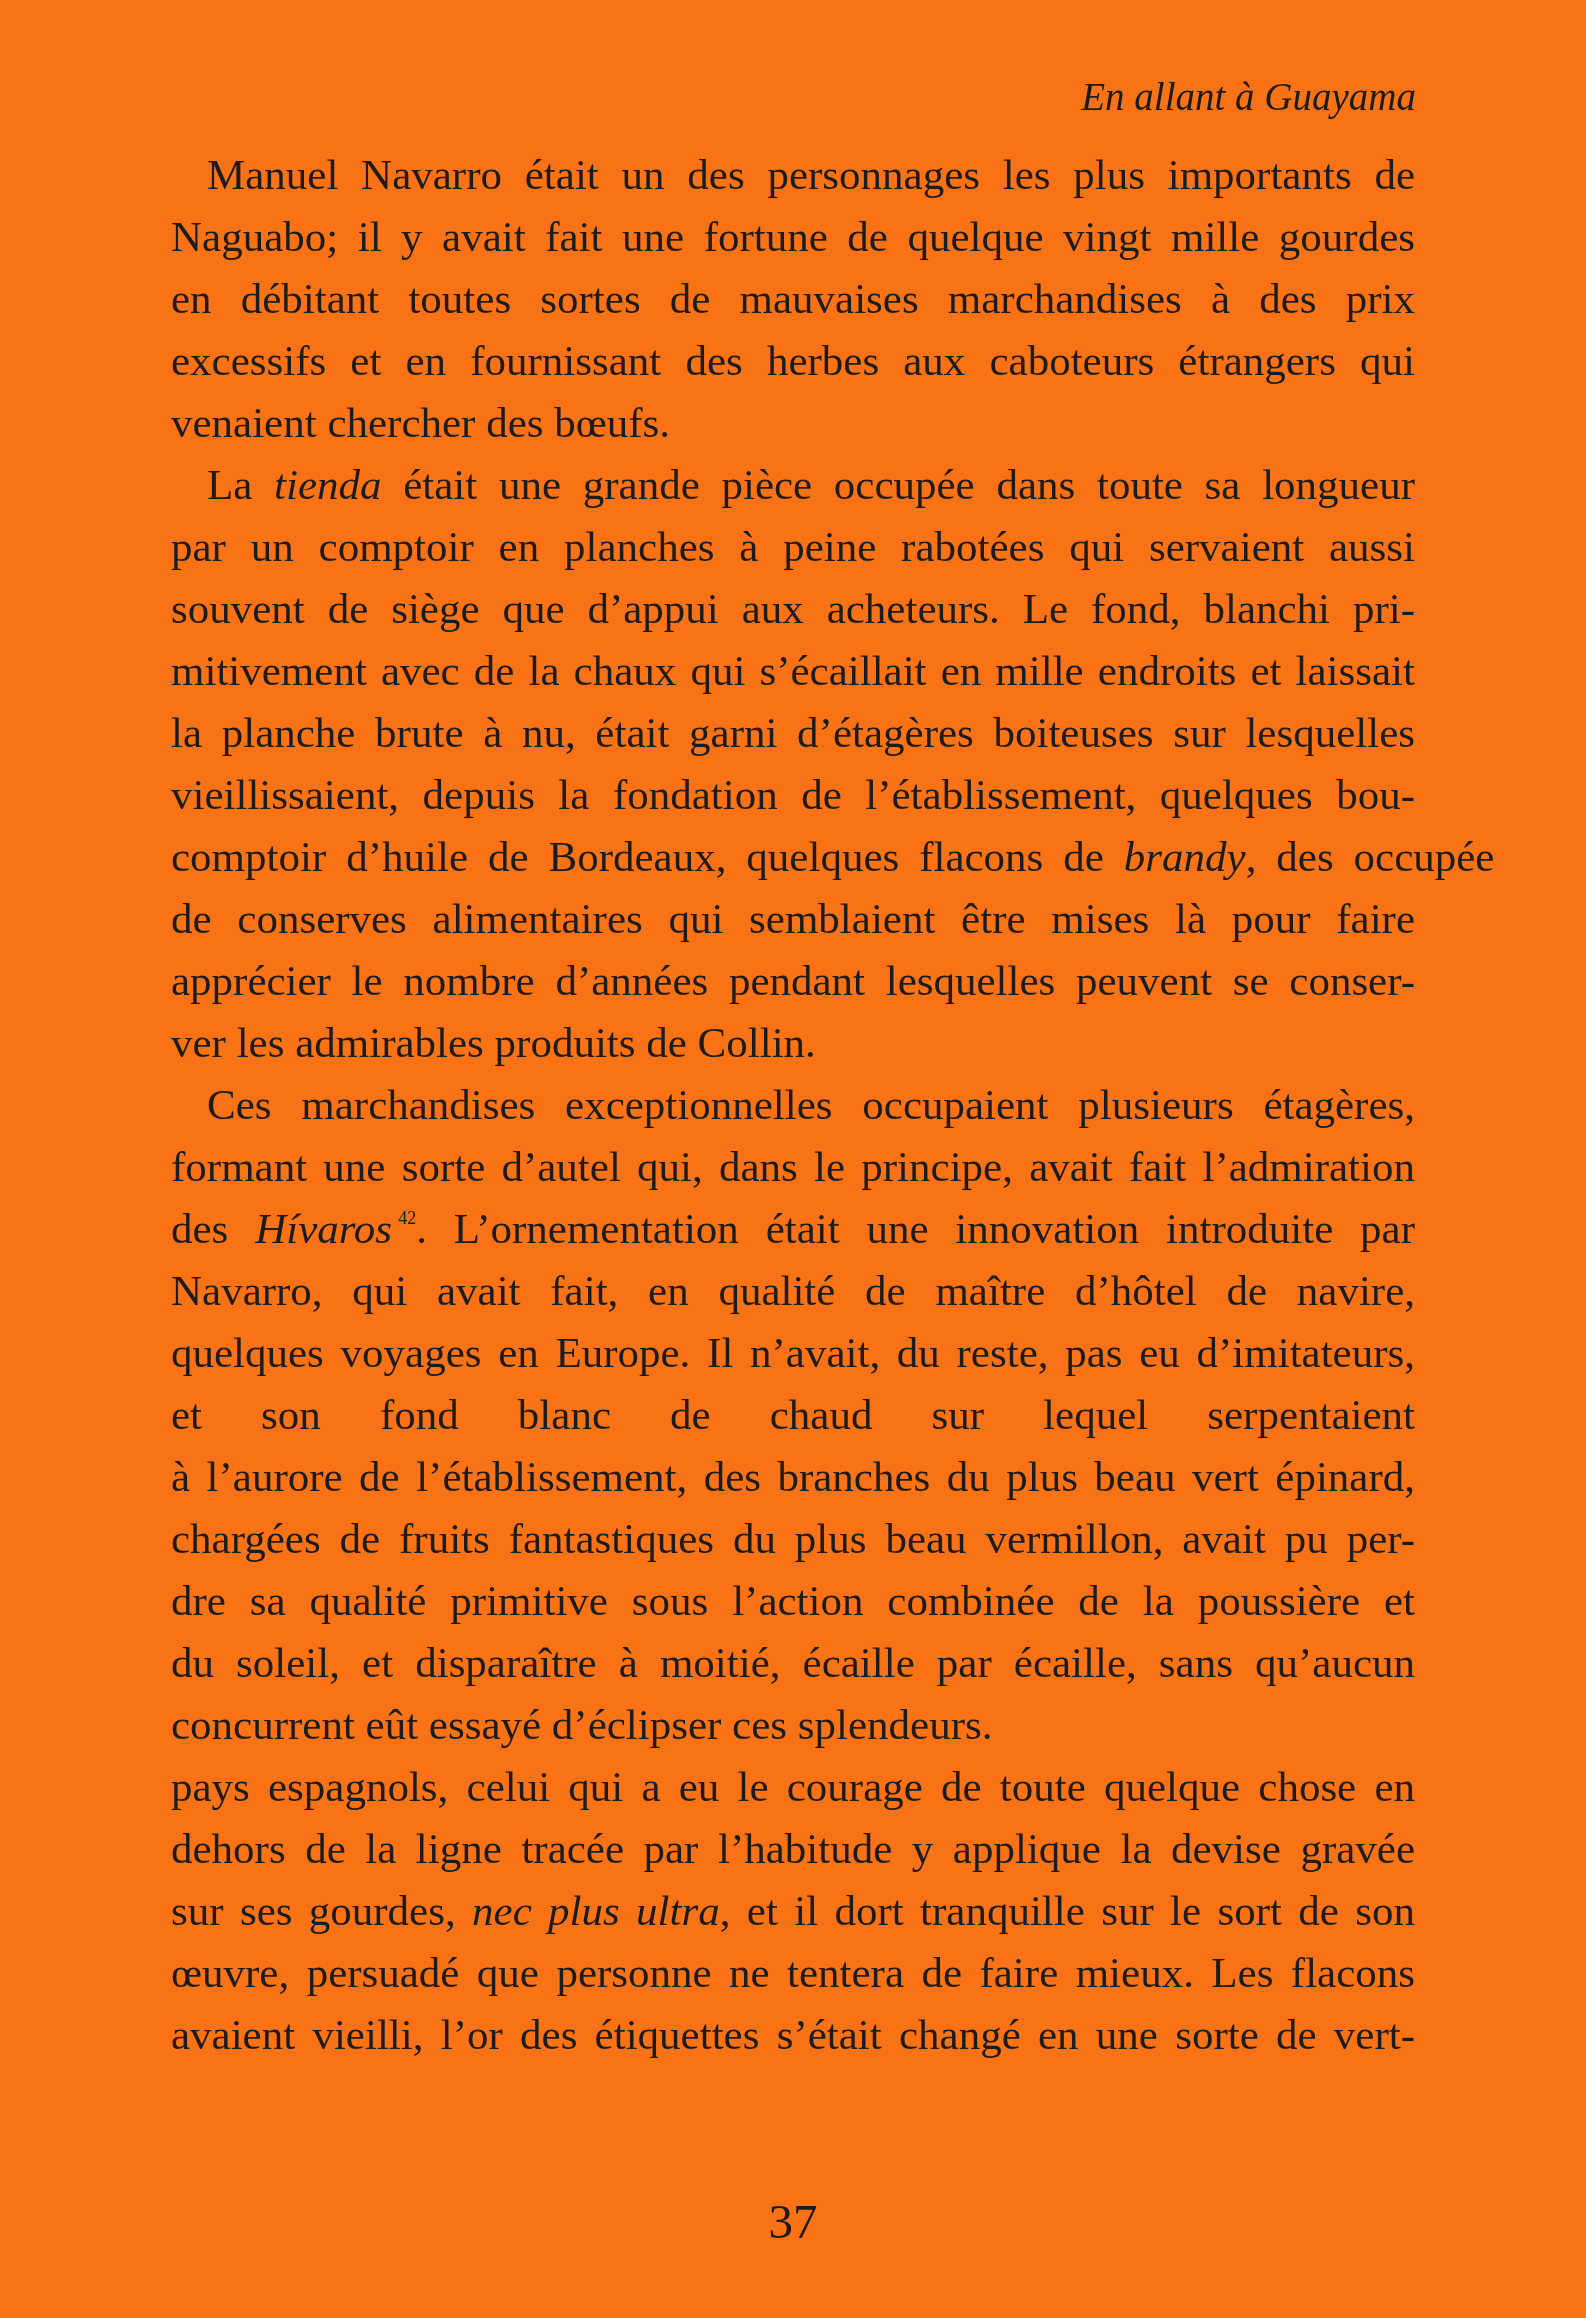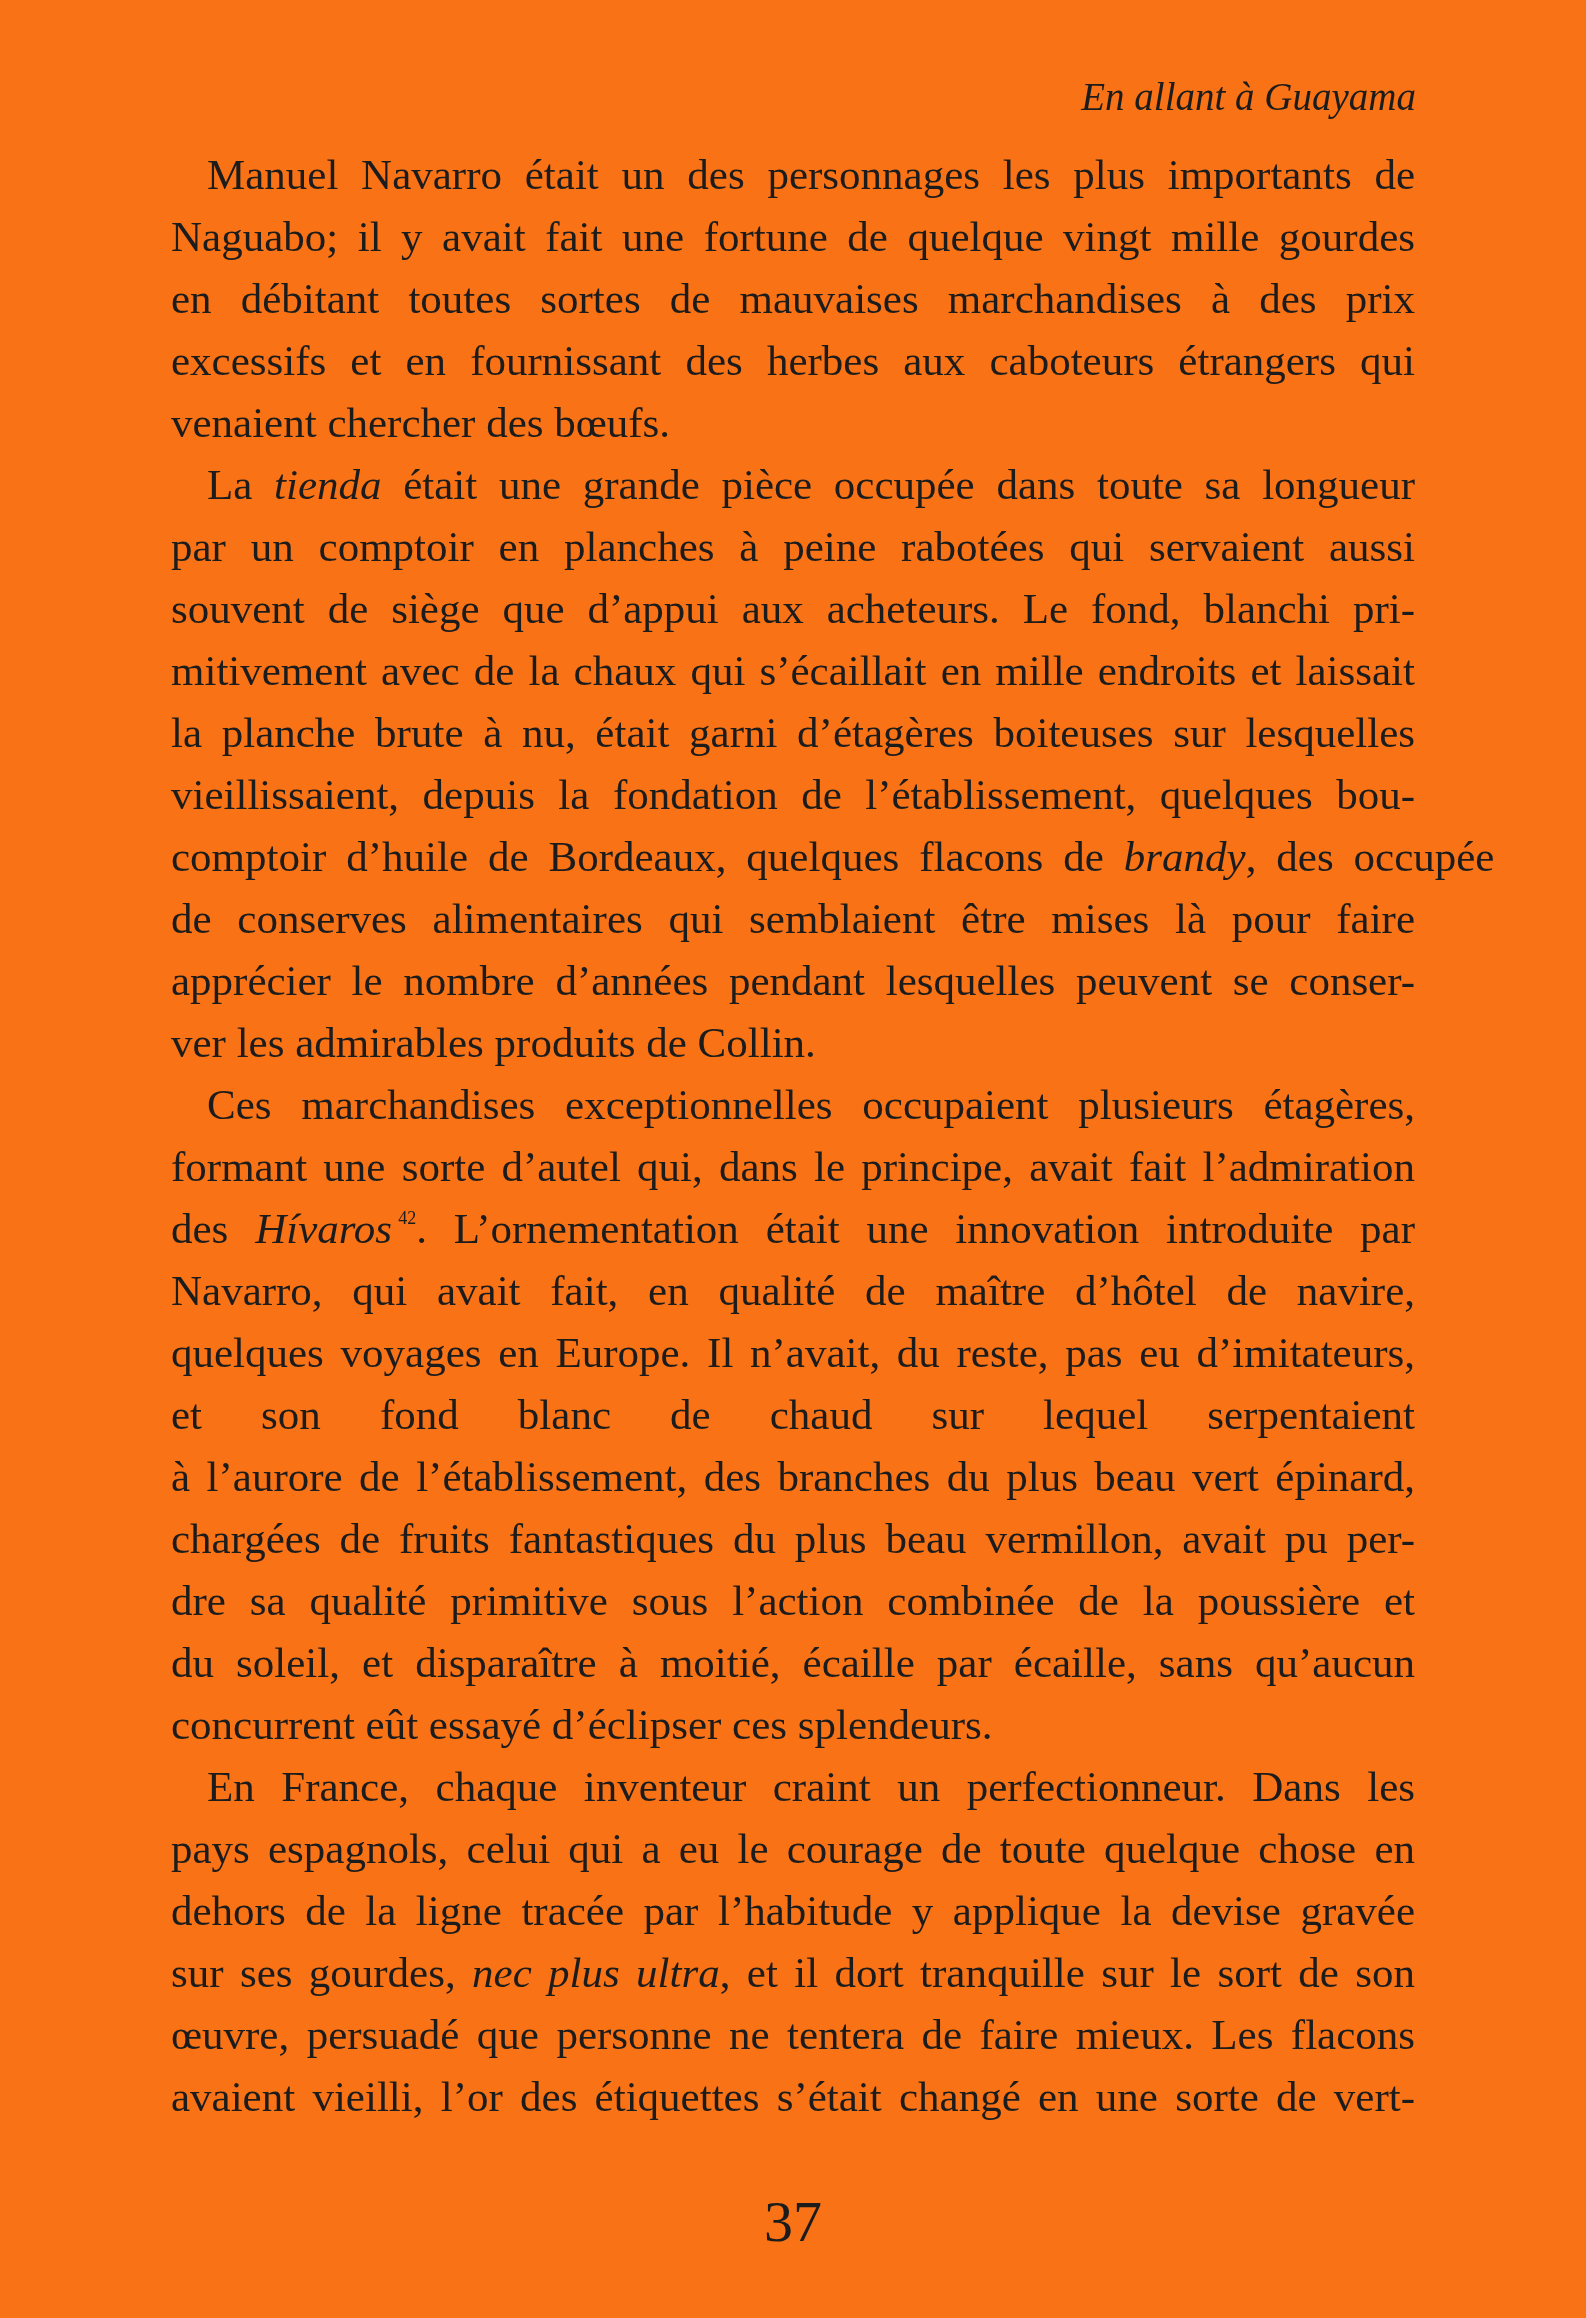--- a/index.html
+++ b/index.html
@@ -63,21 +63,21 @@
       vertical-align: 18.6px;
       line-height: 0;
       margin-left: 6.2px;
     }
     .folio {
       position: absolute;
       left: 0;
       width: 1586px;
       top: 2199px;
       text-align: center;
-      font-size: 58px;
+      font-size: 49px;
       line-height: 46px;
     }
   </style>
 </head>
 <body>
 
 <div class="page">
   <div class="running-head">En allant à Guayama</div>
 
   <div class="text-block" id="text-block">
@@ -107,21 +107,20 @@
         <span class="line" style="display: block; width: 1244px; word-spacing: 18px;"><span>Navarro, qui avait fait, en qualité de maître d’hôtel de navire,</span></span>
         <span class="line" style="display: block; width: 1244px; word-spacing: 4.8px;"><span>quelques voyages en Europe. Il n’avait, du reste, pas eu d’imitateurs,</span></span>
         <span class="line" style="display: block; width: 1244px; word-spacing: 47px;"><span>et son fond blanc de chaud sur lequel serpentaient</span></span>
         <span class="line" style="display: block; width: 1244px; word-spacing: 4.6px;"><span>à l’aurore de l’établissement, des branches du plus beau vert épinard,</span></span>
         <span class="line" style="display: block; width: 1244px; word-spacing: 7px;"><span>chargées de fruits fantastiques du plus beau vermillon, avait pu per-</span></span>
         <span class="line" style="display: block; width: 1244px; word-spacing: 13px;"><span>dre sa qualité primitive sous l’action combinée de la poussière et</span></span>
         <span class="line" style="display: block; width: 1244px; word-spacing: 10.2px;"><span>du soleil, et disparaître à moitié, écaille par écaille, sans qu’aucun</span></span>
         <span class="line last" style="display: block; width: 1244px;"><span>concurrent eût essayé d’éclipser ces splendeurs.</span></span>
       </div>
       <div>
-        <span class="line indent" style="display: block; width: 1244px; word-spacing: 10px;"><span>En France, chaque inventeur craint un perfectionneur. Dans les</span></span>
         <span class="line" style="display: block; width: 1244px; word-spacing: 7.2px;"><span>pays espagnols, celui qui a eu le courage de toute quelque chose en</span></span>
         <span class="line" style="display: block; width: 1244px; word-spacing: 7.8px;"><span>dehors de la ligne tracée par l’habitude y applique la devise gravée</span></span>
         <span class="line" style="display: block; width: 1244px; word-spacing: 4.8px;"><span>sur ses gourdes, </span><span class="it">nec plus ultra</span><span>, et il dort tranquille sur le sort de son</span></span>
         <span class="line" style="display: block; width: 1244px; word-spacing: 5.6px;"><span>œuvre, persuadé que personne ne tentera de faire mieux. Les flacons</span></span>
         <span class="line" style="display: block; width: 1244px; word-spacing: 5.5px;"><span>avaient vieilli, l’or des étiquettes s’était changé en une sorte de vert-</span></span>
       </div>
     </div>
 
   <div class="folio">37</div>
 </div>

